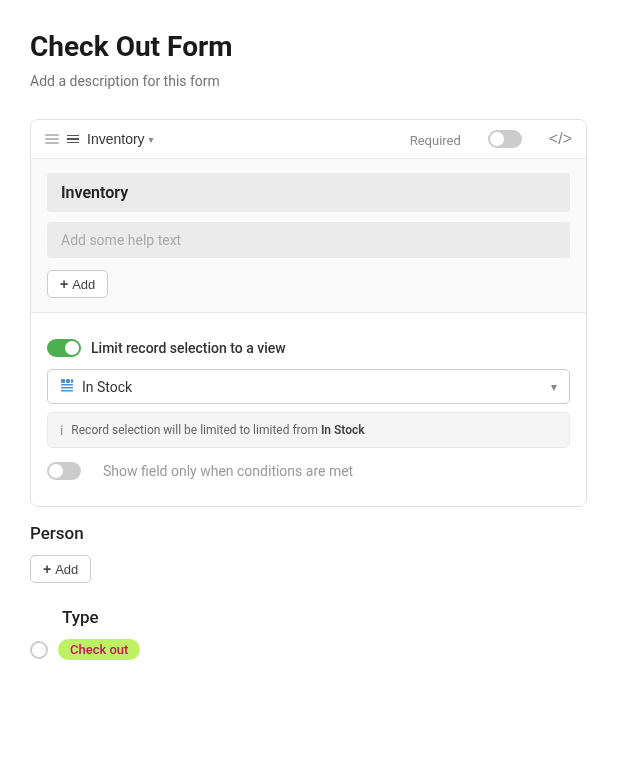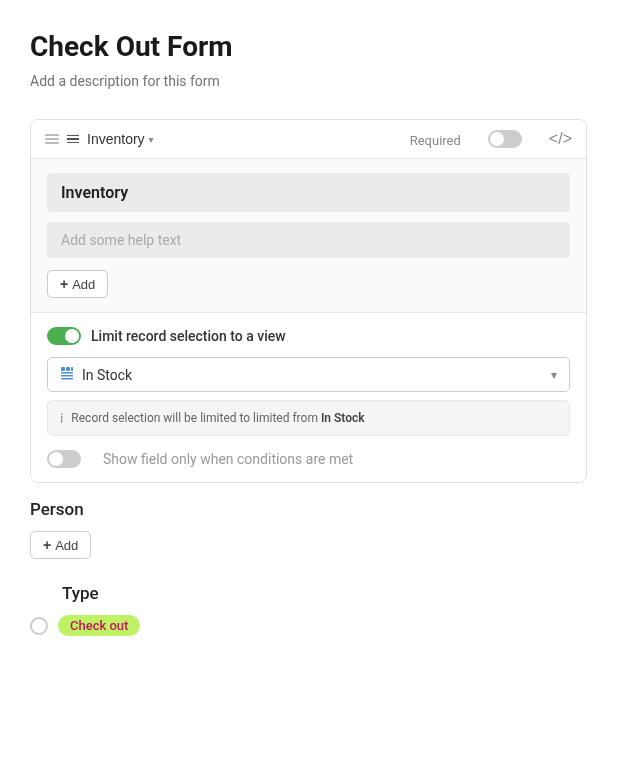--- a/index.html
+++ b/index.html
@@ -199,21 +199,21 @@
     }
 
     .add-btn-plus {
       font-size: 14px;
       font-weight: bold;
       color: #444;
     }
 
     
     .field-settings {
-      padding: 14px 16px;
+      padding: 26px 16px;
       border-top: 1px solid #e8e8e8;
       background: #fff;
     }
 
     .limit-row {
       display: flex;
       align-items: center;
       gap: 10px;
       margin-bottom: 12px;
     }

